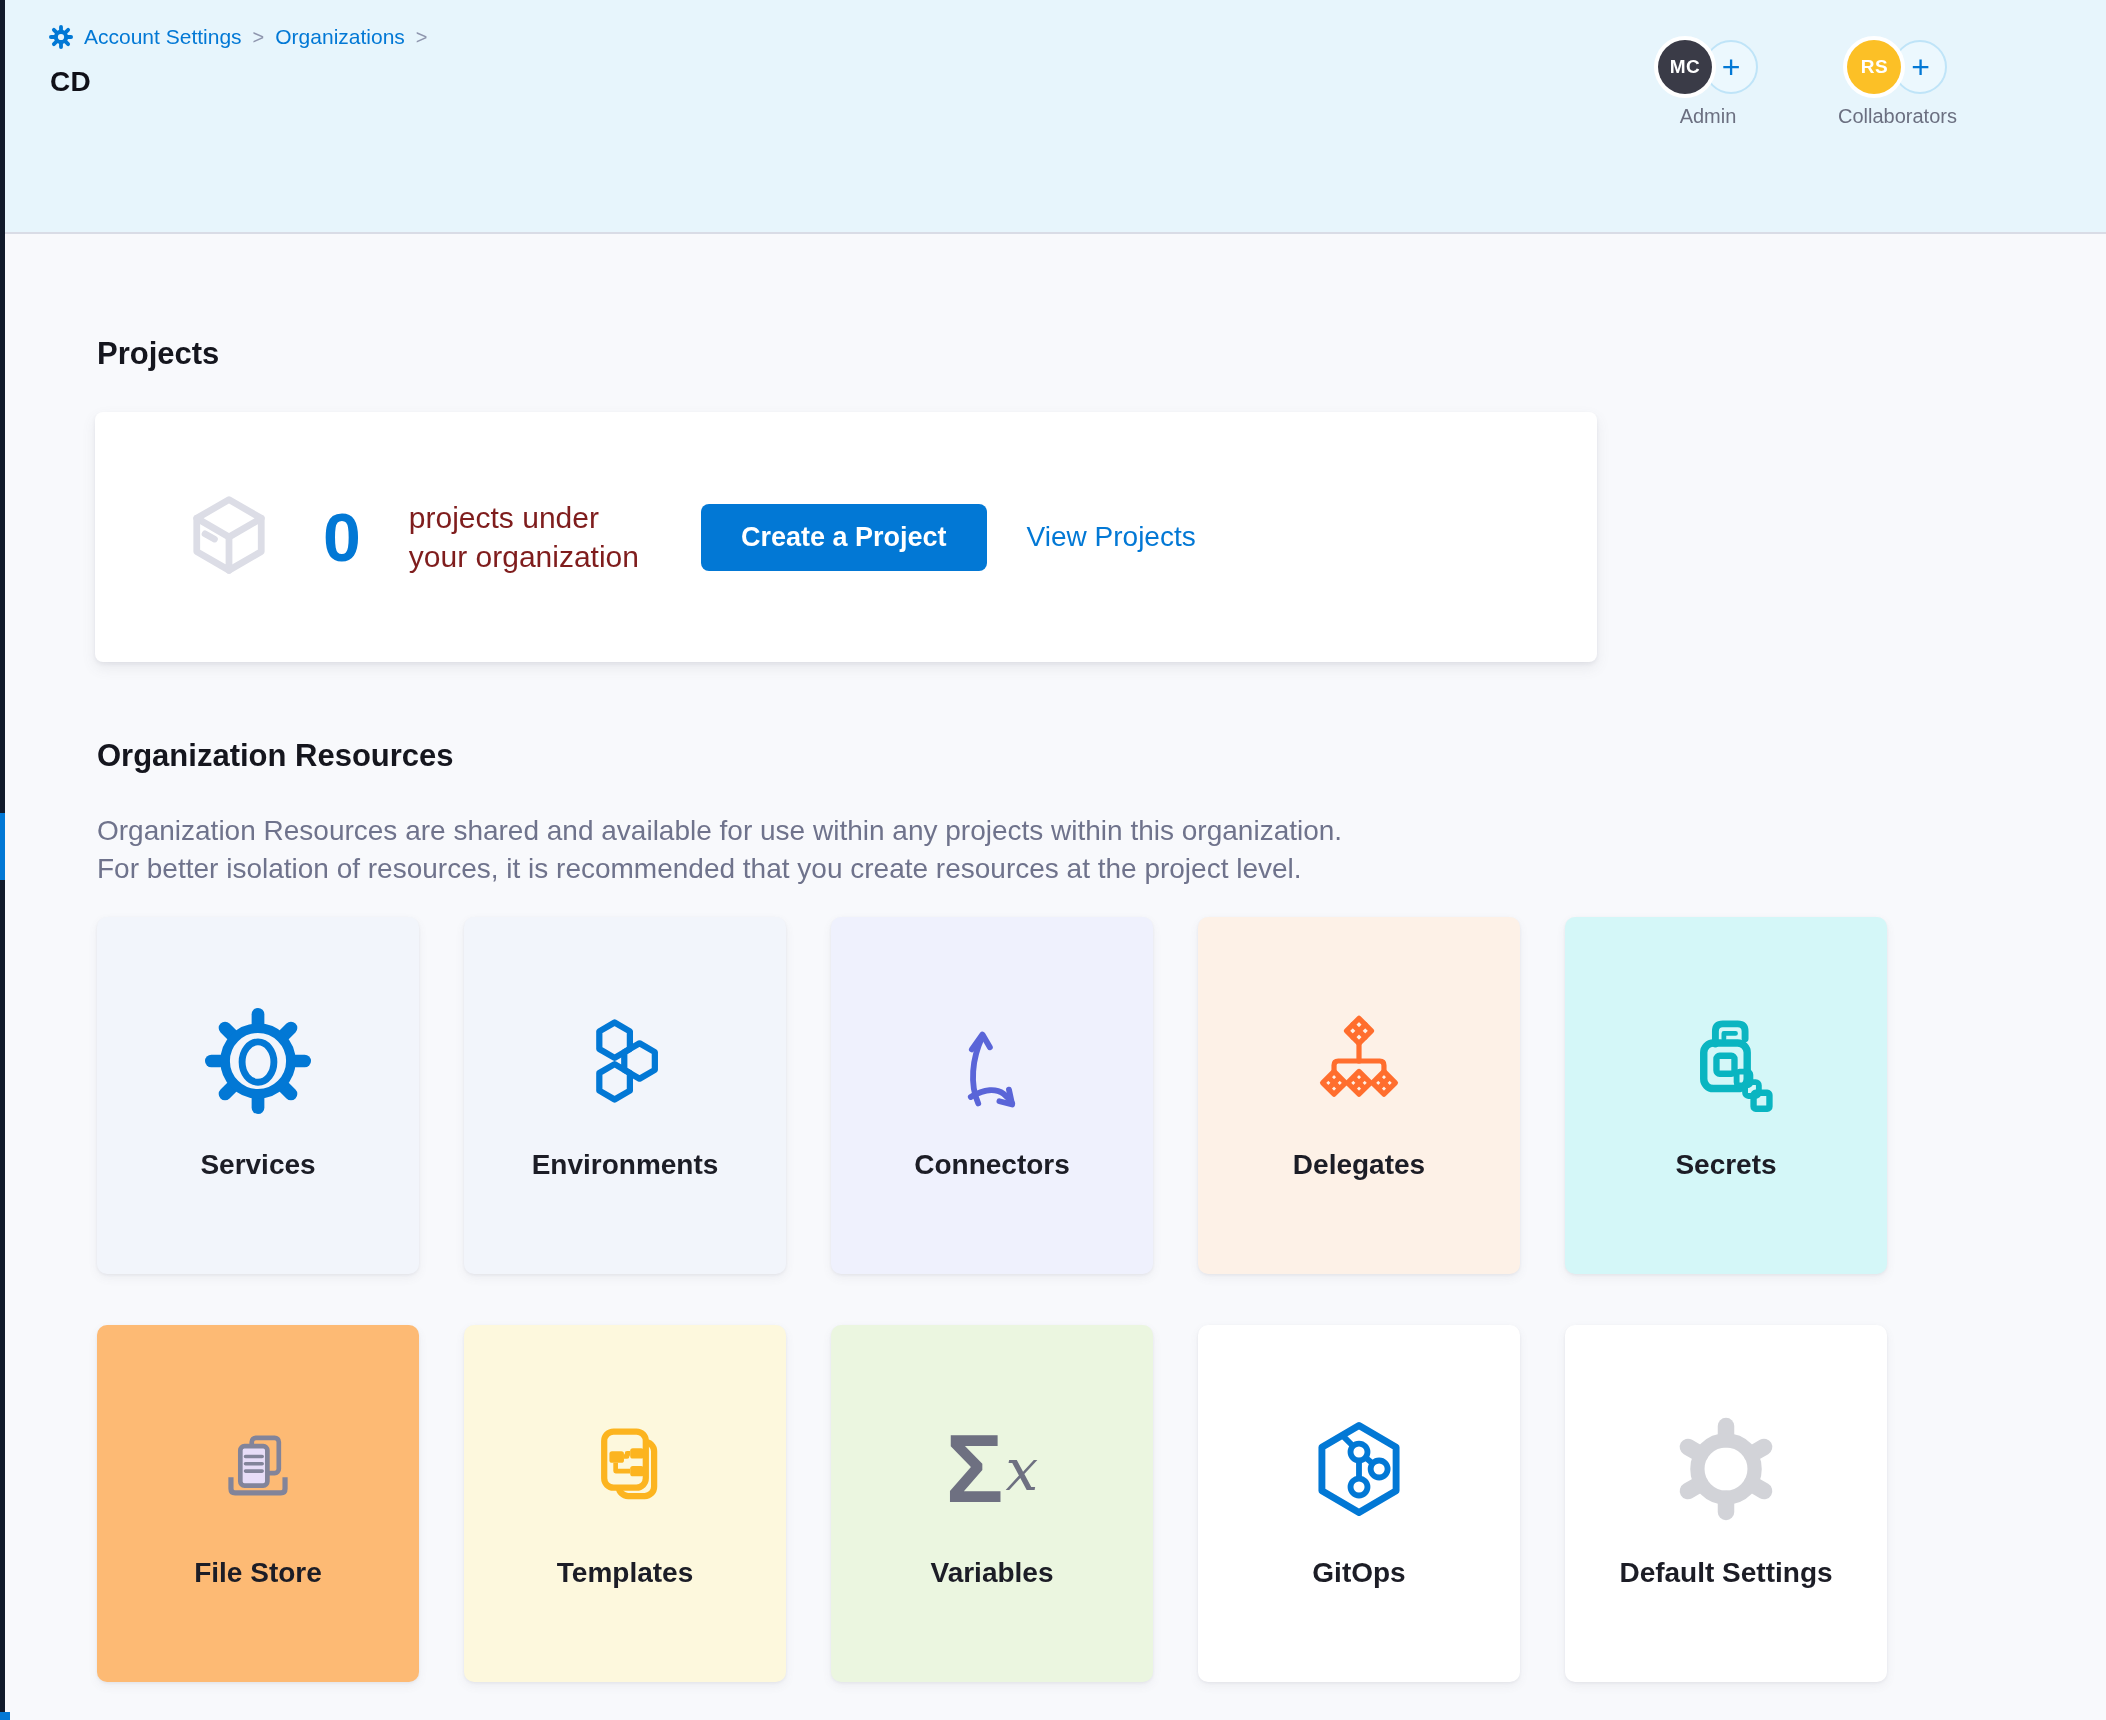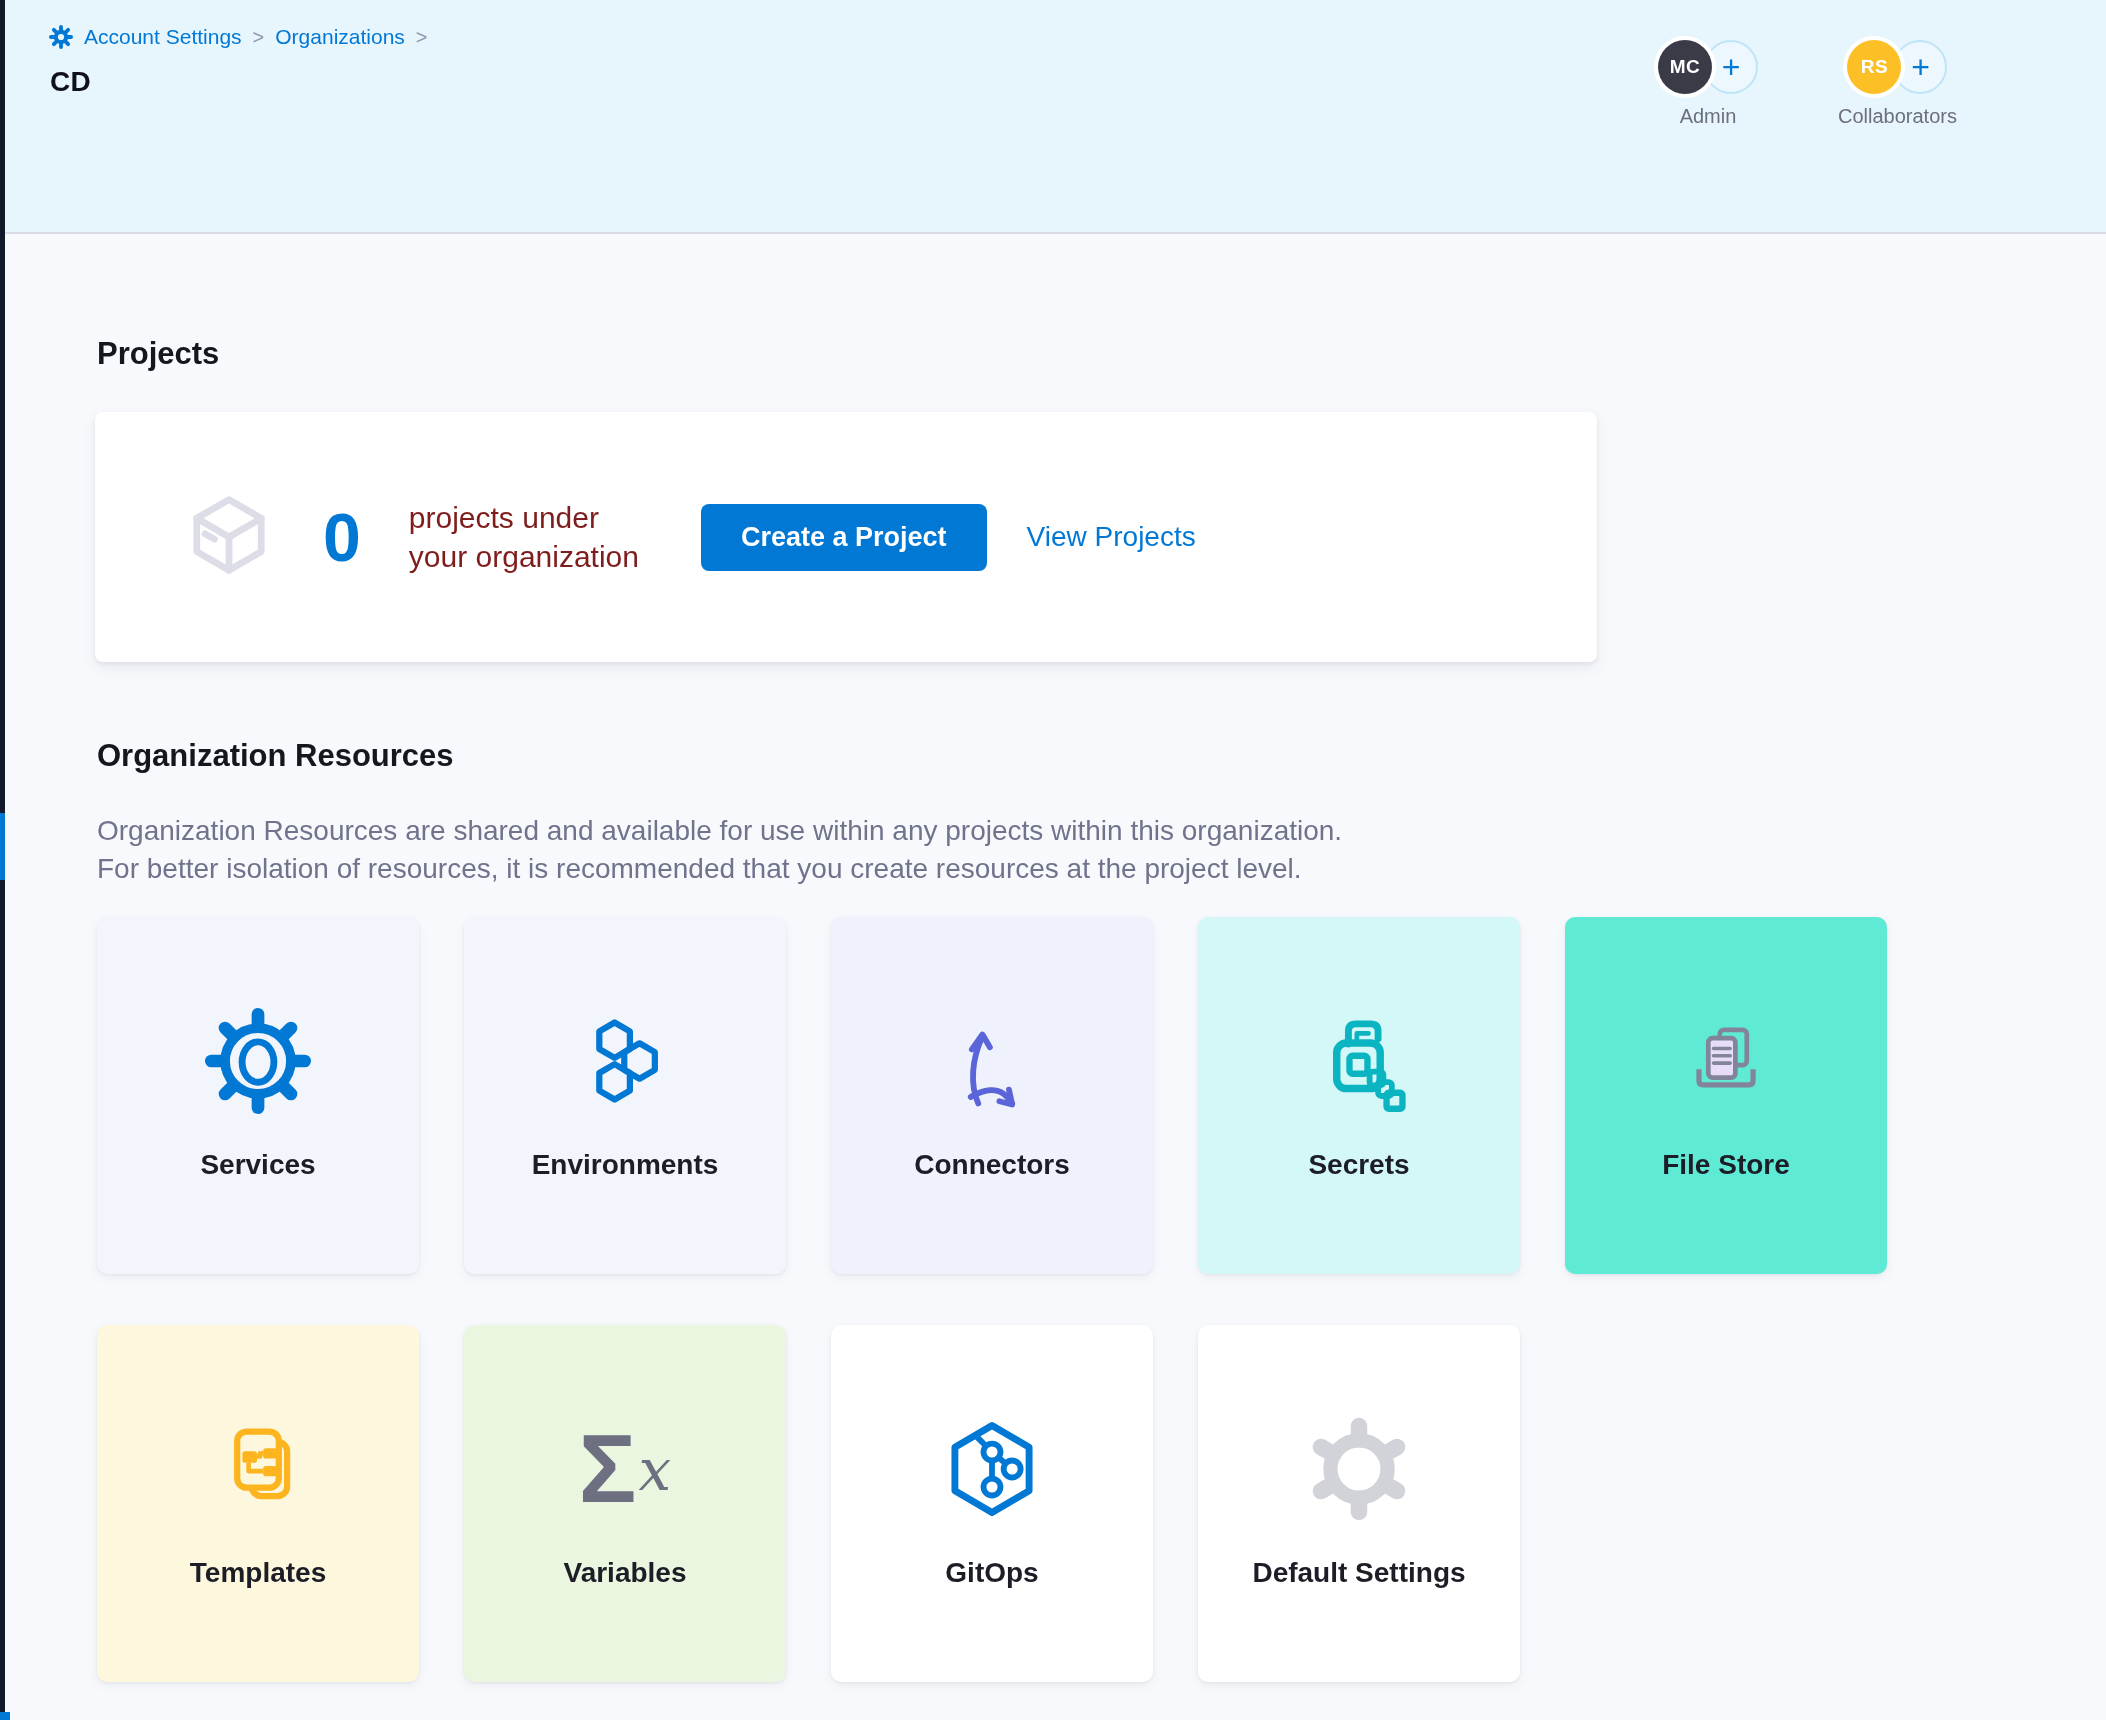--- a/index.html
+++ b/index.html
@@ -193,37 +193,54 @@
       <svg width="106" height="106" viewBox="0 0 100 100" fill="none" stroke="#5a65d8" stroke-width="5.5" stroke-linecap="round" stroke-linejoin="round">
         <path d="M37,90 C29,72 31,48 41,27"></path>
         <polyline points="31,39 41,25 48,37"></polyline>
         <path d="M30,84 C43,76 54,76 61,81 C65,84 67,87 69,90"></path>
         <polyline points="57,88 69,91 66,77"></polyline>
       </svg>
     </div>
     <div class="card-label">Connectors</div>
   </div>
 
+  <div class="rcard" style="background: rgb(253, 241, 231);">
+    <div class="card-icon">
+      <svg width="104" height="104" viewBox="0 0 100 100" fill="none" stroke="#ff6e2e" stroke-width="5" stroke-linejoin="round" stroke-linecap="round">
+        <path d="M50,9 L62,21 L50,33 L38,21 Z"></path>
+          <path d="M44,15 L56,27 M56,15 L44,27"></path>
+        <path d="M50,33 L50,50"></path>
+        <path d="M26,59 L26,54 Q26,50 30,50 L70,50 Q74,50 74,54 L74,59"></path>
+        <path d="M26,60 L37,71 L26,82 L15,71 Z"></path>
+          <path d="M21,66 L31,76 M31,66 L21,76"></path>
+        <path d="M50,60 L61,71 L50,82 L39,71 Z"></path>
+          <path d="M45,66 L55,76 M55,66 L45,76"></path>
+        <path d="M74,60 L85,71 L74,82 L63,71 Z"></path>
+          <path d="M69,66 L79,76 M79,66 L69,76"></path>
+      </svg>
+    </div>
+    <div class="card-label">Delegates</div>
+  </div>
 
   <div class="rcard" style="background: rgb(212, 247, 248);">
     <div class="card-icon">
       <svg width="106" height="106" viewBox="0 0 100 100" fill="none" stroke="#0ab5c1" stroke-linejoin="round">
         <path d="M40,34 L40,22 Q40,15 47,15 L61,15 Q68,15 68,22 L68,29" stroke-width="6.5" stroke-linecap="round"></path>
         <path d="M48,29 L48,24 L59,24" stroke-width="4.5" stroke-linecap="round"></path>
         <rect x="29" y="33" width="41" height="43" rx="9" stroke-width="7"></rect>
         <rect x="41" y="45" width="17" height="17" rx="3" stroke-width="6"></rect>
         <rect x="60" y="60" width="13" height="13" rx="3" stroke-width="5.5"></rect>
         <rect x="68" y="70" width="13" height="13" rx="3" stroke-width="5.5"></rect>
         <rect x="76" y="80" width="15" height="15" rx="2" stroke-width="6"></rect>
       </svg>
     </div>
     <div class="card-label">Secrets</div>
   </div>
 
-  <div class="rcard" style="background: #5eead4;">
+  <div class="rcard" style="background: #fdba74;">
     <div class="card-icon">
       <svg width="104" height="104" viewBox="0 0 100 100" fill="none" stroke="#82849a" stroke-width="4.5" stroke-linejoin="round">
         <rect x="44" y="20" width="26" height="34" rx="4"></rect>
         <rect x="33" y="28" width="26" height="38" rx="4" fill="#e7ddf8"></rect>
         <path d="M38,38 L54,38 M38,45 L54,45 M38,52 L54,52" stroke-width="3.5" stroke-linecap="round"></path>
         <path d="M24,58 L24,69 Q24,73 28,73 L72,73 Q76,73 76,69 L76,58" stroke-width="5"></path>
       </svg>
     </div>
     <div class="card-label">File Store</div>
   </div>

